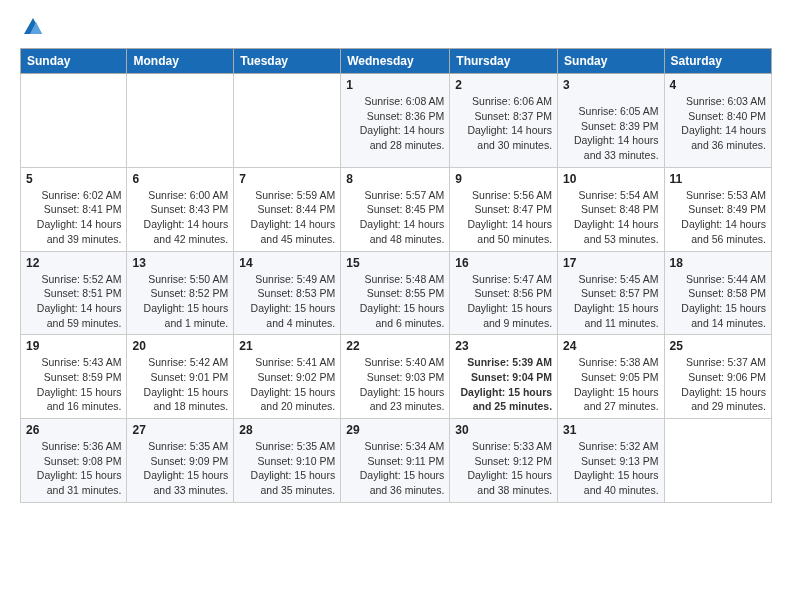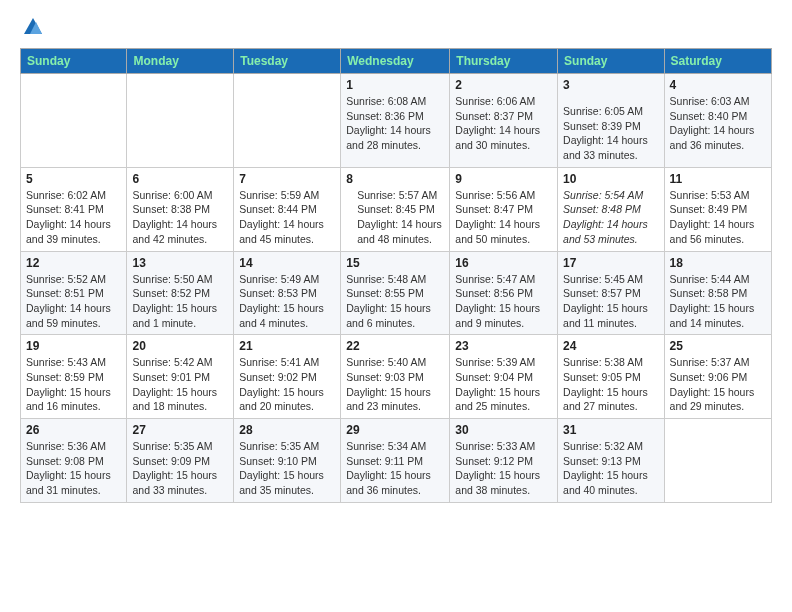--- a/index.html
+++ b/index.html
@@ -43,21 +43,21 @@
       font-size: 15px;
       color: #444;
     }
     table {
       width: 100%;
       border-collapse: collapse;
       font-size: 11px;
     }
     thead tr th {
       background-color: #1a6bb5;
-      color: #86efac;
+      color: #ffffff;
       padding: 5px 6px;
       text-align: left;
       font-size: 12px;
       font-weight: bold;
       border: 1px solid #aaa;
     }
     tbody tr td {
       border: 1px solid #ccc;
       padding: 4px 5px;
       vertical-align: top;
@@ -72,20 +72,21 @@
       font-weight: bold;
       font-size: 12px;
       color: #222;
       display: block;
       margin-bottom: 2px;
     }
     .day-detail {
       color: #333;
       font-size: 10.5px;
       line-height: 1.4;
+      text-align: right;
     }
     .empty-cell {
       background: #fff !important;
     }
   </style>
 </head>
 <body>
 
 <div class="page">
   <div class="header">
@@ -157,21 +158,21 @@
           <td>
             <span class="day-num">5</span>
             <div class="day-detail" style="white-space: pre-line;">Sunrise: 6:02 AM
 Sunset: 8:41 PM
 Daylight: 14 hours
 and 39 minutes.</div>
           </td>
           <td>
             <span class="day-num">6</span>
             <div class="day-detail" style="white-space: pre-line;">Sunrise: 6:00 AM
-Sunset: 8:38 PM
+Sunset: 8:43 PM
 Daylight: 14 hours
 and 42 minutes.</div>
           </td>
           <td>
             <span class="day-num">7</span>
             <div class="day-detail" style="white-space: pre-line;">Sunrise: 5:59 AM
 Sunset: 8:44 PM
 Daylight: 14 hours
 and 45 minutes.</div>
           </td>
@@ -184,21 +185,21 @@
           </td>
           <td>
             <span class="day-num">9</span>
             <div class="day-detail" style="white-space: pre-line;">Sunrise: 5:56 AM
 Sunset: 8:47 PM
 Daylight: 14 hours
 and 50 minutes.</div>
           </td>
           <td>
             <span class="day-num">10</span>
-            <div class="day-detail" style="white-space: pre-line; font-style: italic;">Sunrise: 5:54 AM
+            <div class="day-detail" style="white-space: pre-line;">Sunrise: 5:54 AM
 Sunset: 8:48 PM
 Daylight: 14 hours
 and 53 minutes.</div>
           </td>
           <td>
             <span class="day-num">11</span>
             <div class="day-detail" style="white-space: pre-line;">Sunrise: 5:53 AM
 Sunset: 8:49 PM
 Daylight: 14 hours
 and 56 minutes.</div>
@@ -279,21 +280,21 @@
           </td>
           <td>
             <span class="day-num">22</span>
             <div class="day-detail" style="white-space: pre-line;">Sunrise: 5:40 AM
 Sunset: 9:03 PM
 Daylight: 15 hours
 and 23 minutes.</div>
           </td>
           <td>
             <span class="day-num">23</span>
-            <div class="day-detail" style="white-space: pre-line;">Sunrise: 5:39 AM
+            <div class="day-detail" style="white-space: pre-line; font-weight: bold;">Sunrise: 5:39 AM
 Sunset: 9:04 PM
 Daylight: 15 hours
 and 25 minutes.</div>
           </td>
           <td>
             <span class="day-num">24</span>
             <div class="day-detail" style="white-space: pre-line;">Sunrise: 5:38 AM
 Sunset: 9:05 PM
 Daylight: 15 hours
 and 27 minutes.</div>

